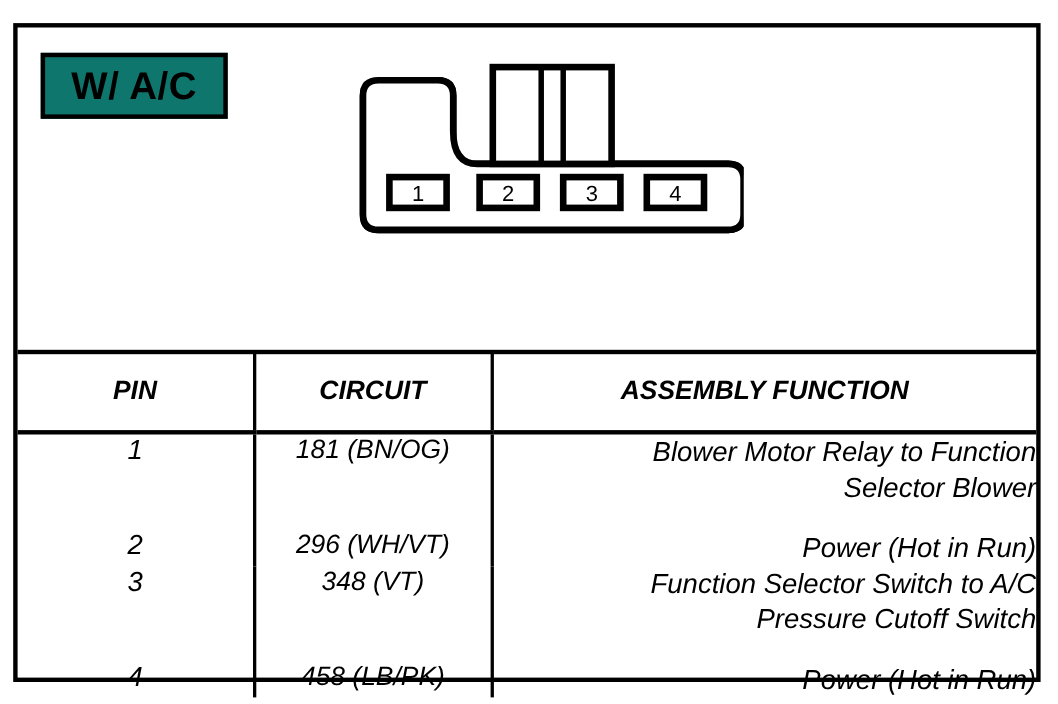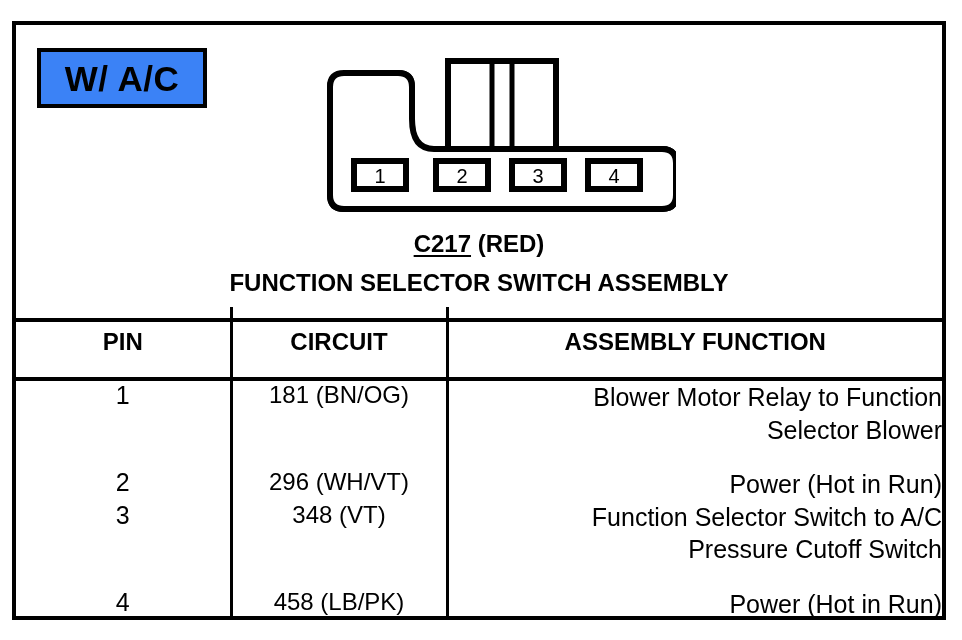--- a/index.html
+++ b/index.html
@@ -48,21 +48,21 @@
     position: absolute;
     left: 21px;
     top: 23px;
     width: 170px;
     height: 60px;
     border: 4px solid #000;
     box-sizing: border-box;
     display: flex;
     align-items: center;
     justify-content: center;
-    background: #3b82f6;
+    background: #0f766e;
   }
   .ac-badge span {
     font-size: 35px;
     font-weight: bold;
     letter-spacing: 0.5px;
     line-height: 1;
   }
 
   
   .connector {
@@ -107,25 +107,26 @@
     top: 293px;
     width: 926px;
     height: 4px;
     background: #000;
   }
 
   
   .pin-table {
     position: absolute;
     left: 0;
-    top: 282px;
+    top: 296px;
     width: 926px;
     height: 294px;
     border-collapse: collapse;
     table-layout: fixed;
+    font-style: italic;
   }
   .pin-table col.c-pin     { width: 215px; }
   .pin-table col.c-circuit { width: 216px; }
   .pin-table col.c-func    { width: 495px; }
 
   .pin-table th, .pin-table td {
     border: none;
     padding: 0;
     vertical-align: top;
   }
@@ -210,24 +211,20 @@
           <rect x="186" y="108" width="52" height="28" fill="#ffffff" stroke="#000000" stroke-width="6"></rect>
           <rect x="262" y="108" width="52" height="28" fill="#ffffff" stroke="#000000" stroke-width="6"></rect>
 
           <text x="54" y="130" text-anchor="middle" font-family="Liberation Sans, sans-serif" font-size="20" fill="#000000">1</text>
           <text x="136" y="130" text-anchor="middle" font-family="Liberation Sans, sans-serif" font-size="20" fill="#000000">2</text>
           <text x="212" y="130" text-anchor="middle" font-family="Liberation Sans, sans-serif" font-size="20" fill="#000000">3</text>
           <text x="288" y="130" text-anchor="middle" font-family="Liberation Sans, sans-serif" font-size="20" fill="#000000">4</text>
         </svg>
       </div>
 
-      <div class="caption">
-        <div class="caption-line1"><span class="underlined">C217</span> <span>(RED)</span></div>
-        <div class="caption-line2">FUNCTION SELECTOR SWITCH ASSEMBLY</div>
-      </div>
     </div>
 
     <div class="panel-divider"></div>
 
     <table class="pin-table">
       <colgroup>
         <col class="c-pin">
         <col class="c-circuit">
         <col class="c-func">
       </colgroup>

